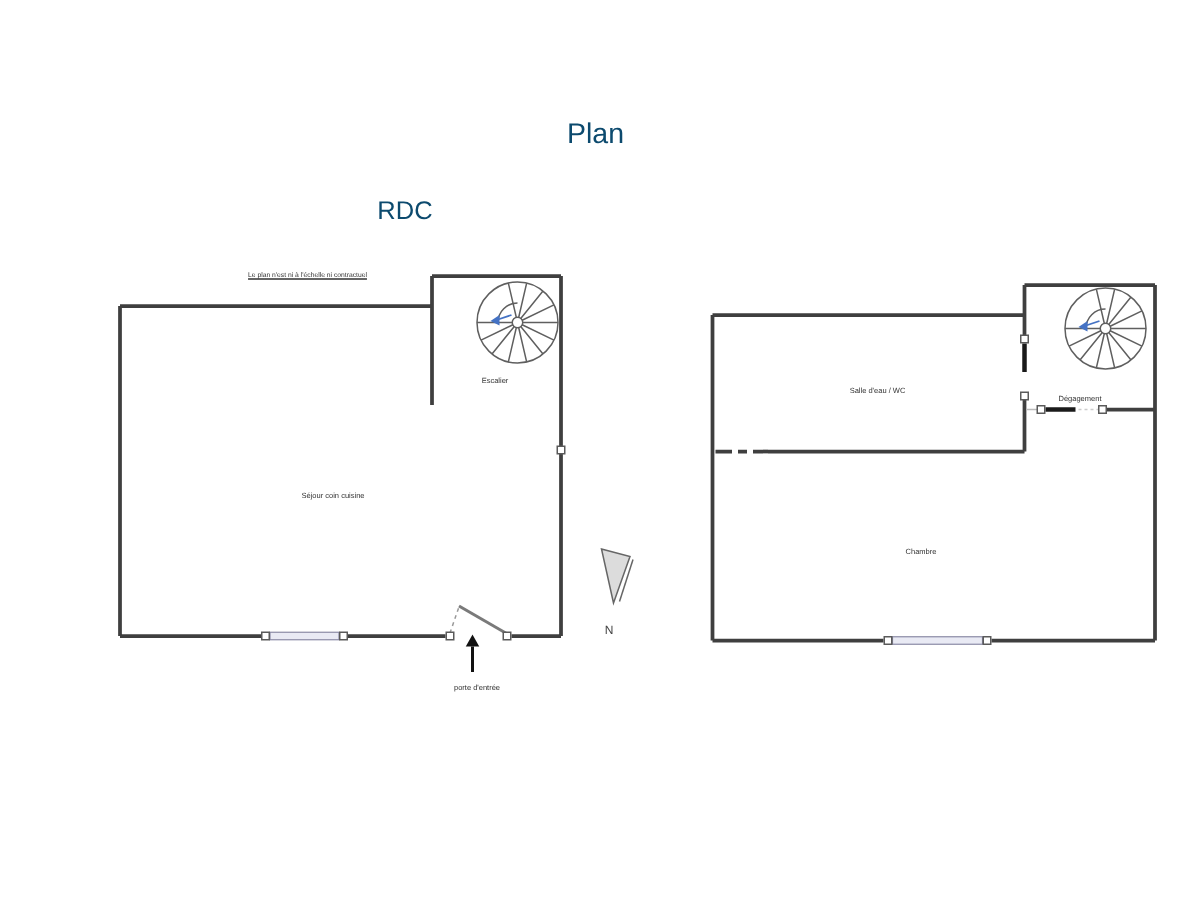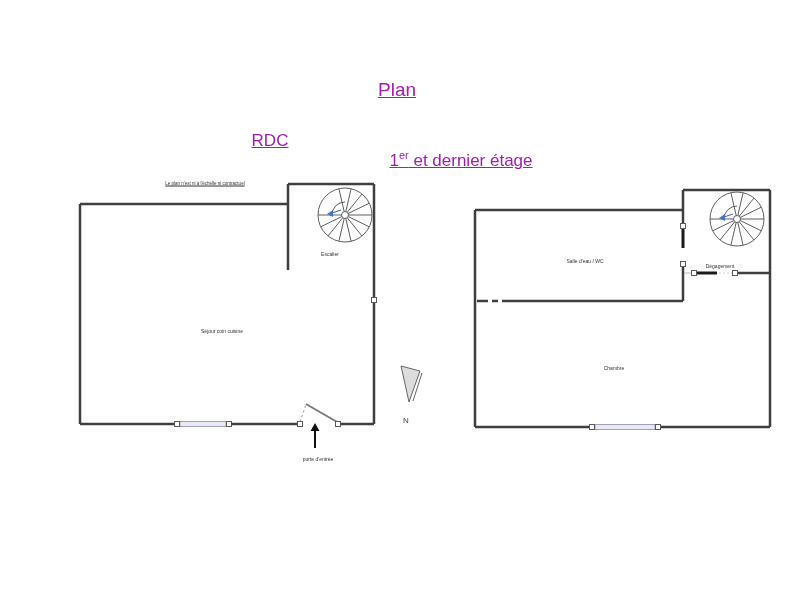--- a/index.html
+++ b/index.html
@@ -9,23 +9,22 @@
     height: 600px;
     background: #ffffff;
     overflow: hidden;
     font-family: "Liberation Sans", sans-serif;
   }
   .plan-svg { position: absolute; left: 0; top: 0; }
   .hdr {
     position: absolute;
     transform: translateX(-50%);
     font-size: 17px;
-    color: #a21caf;
+    color: #0c4a6e;
     white-space: nowrap;
-    text-decoration: underline;
   }
   .hdr sup { font-size: 11px; }
   .title { font-size: 19px; }
   .lbl {
     position: absolute;
     transform: translate(-50%, -50%);
     font-size: 5px;
     color: var(--text, #333);
     white-space: nowrap;
   }
@@ -107,23 +106,20 @@
     </g>
 
     <g>
       <polygon class="north-shape" points="401,366 420,371 409,402"></polygon>
       <line class="north-line" x1="422" y1="373" x2="413" y2="401"></line>
     </g>
   </svg>
 
   <div class="hdr title" style="left:397px; top:79px;">Plan</div>
   <div class="hdr" style="left:270px; top:131px;">RDC</div>
-  <div class="hdr" style="left:461px; top:149px;">
-    <span>1</span><sup>er</sup><span> et dernier étage</span>
-  </div>
 
   <div class="lbl tiny underline" style="left:205px; top:183px;">Le plan n'est ni à l'échelle ni contractuel</div>
   <div class="lbl" style="left:222px; top:331px;">Séjour coin cuisine</div>
   <div class="lbl" style="left:330px; top:254px;">Escalier</div>
   <div class="lbl" style="left:318px; top:459px;">porte d'entrée</div>
   <div class="lbl" style="left:585px; top:261px;">Salle d'eau / WC</div>
   <div class="lbl" style="left:720px; top:266px;">Dégagement</div>
   <div class="lbl" style="left:614px; top:368px;">Chambre</div>
   <div class="lbl compass-n" style="left:406px; top:420px;">N</div>
 

